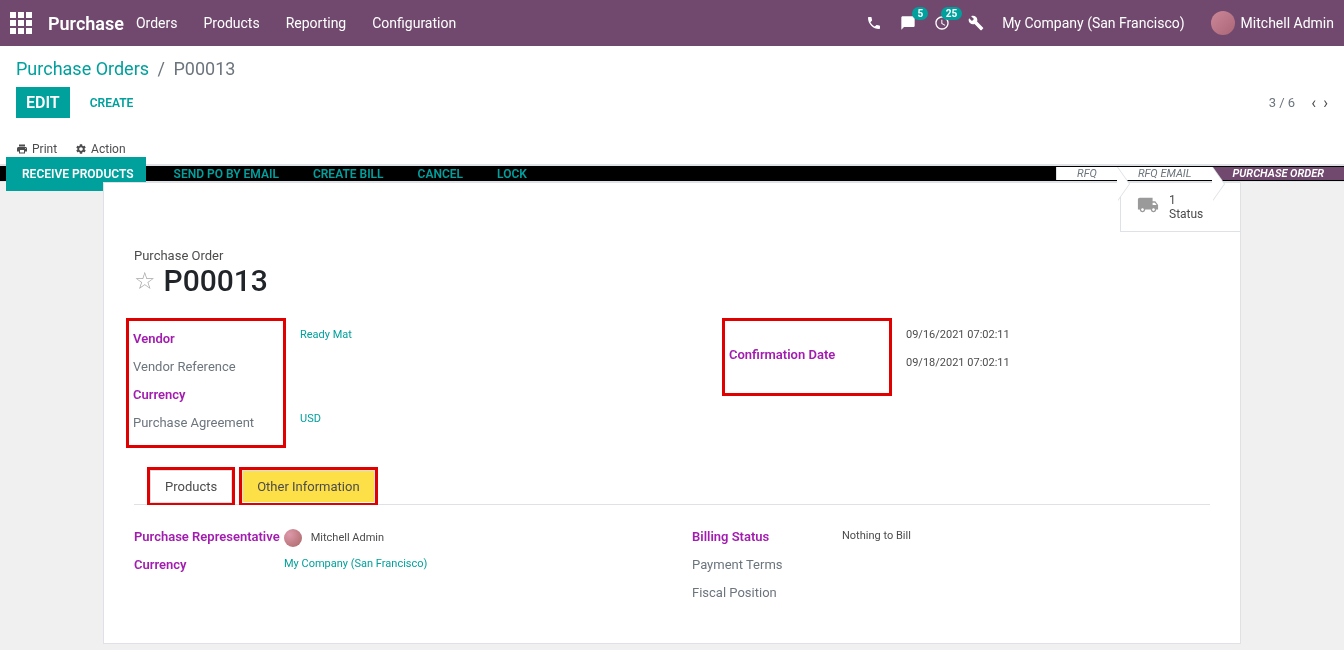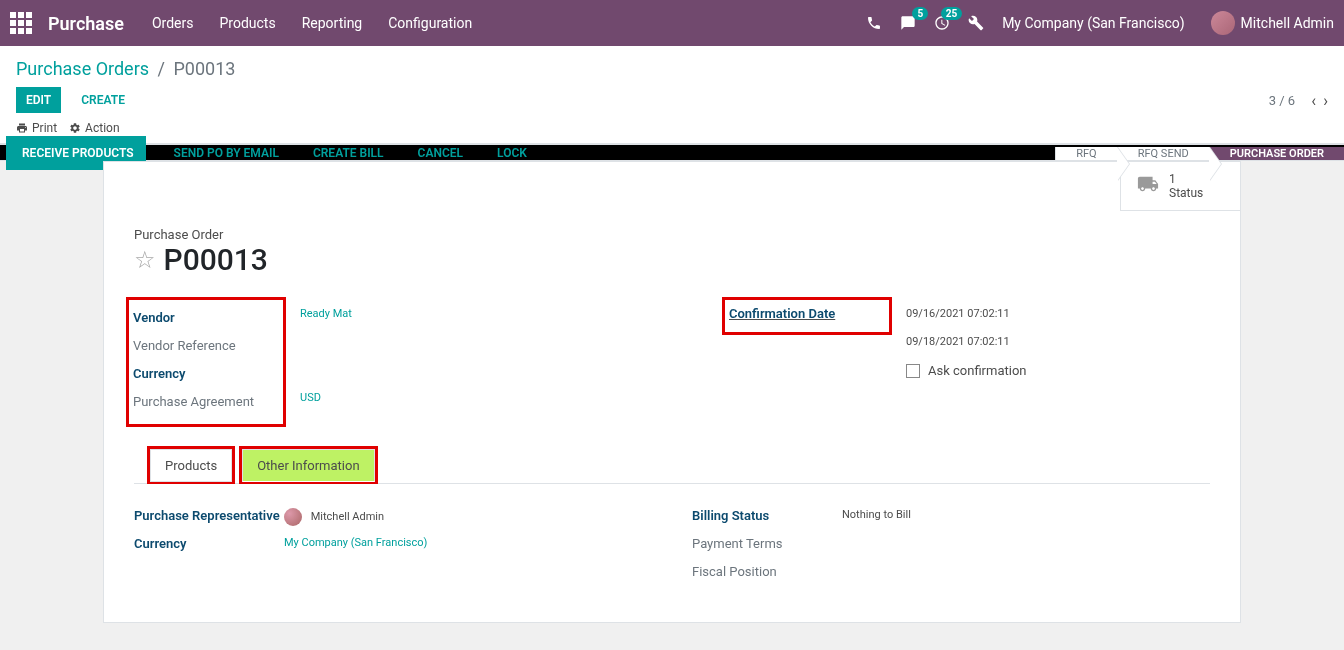--- a/index.html
+++ b/index.html
@@ -1,48 +1,48 @@
 <!DOCTYPE html>
 <html><head>
 <meta charset="utf-8">
 <style>
 * { margin: 0; padding: 0; box-sizing: border-box; font-family: -apple-system, BlinkMacSystemFont, "Segoe UI", Roboto, Helvetica, Arial, sans-serif; }
 body { background: #f0f0f0; font-size: 13px; color: #4c4c4c; }
 
 .topbar { background: #71496e; height: 46px; display: flex; align-items: center; padding: 0 10px; color: #fff; }
 .apps-icon { width: 22px; height: 22px; display: grid; grid-template-columns: repeat(3,1fr); grid-template-rows: repeat(3,1fr); gap: 2px; margin-right: 16px; cursor: pointer; }
 .apps-icon span { background: #fff; width: 100%; height: 100%; }
-.topbar .app-name { font-size: 18px; font-weight: 600; margin-right: 28px; }
+.topbar .app-name { font-size: 18px; font-weight: 600; margin-right: 12px; }
 .topbar .nav-item { margin-right: 26px; font-size: 14px; cursor: pointer; }
 .topbar-spacer { flex: 1; }
 .topbar-right { display: flex; align-items: center; gap: 18px; }
 .topbar-right .icon-btn { cursor: pointer; display:flex; align-items:center; position:relative; }
 .badge { position: absolute; top: -8px; right: -12px; background: #00a09d; color: #fff; border-radius: 10px; padding: 1px 5px; font-size: 10px; font-weight: bold; }
 .avatar { width: 24px; height: 24px; border-radius: 50%; background: linear-gradient(135deg,#c89 0%,#a67 100%); display:inline-block; margin-right:6px; vertical-align:middle; }
 .topbar-user { display:flex; align-items:center; font-size:14px; cursor:pointer; }
 
 .control-panel { background: #fff; padding: 12px 16px 8px 16px; border-bottom: 1px solid #dee2e6; }
 .breadcrumb { font-size: 18px; color: #7c7bad; margin-bottom: 8px; }
 .breadcrumb .crumb-link { color: #00a09d; cursor: pointer; }
 .breadcrumb .sep { color: #6c757d; margin: 0 4px; }
 .breadcrumb .current { color: #6c757d; }
 .cp-row { display:flex; justify-content: space-between; align-items:center; }
 .cp-left { display:flex; align-items:center; gap: 16px; }
-.btn-primary { background: #00a09d; color:#fff; border:none; padding: 6px 10px; font-size:12px; font-weight:600; cursor:pointer; }
+.btn-primary { background: #00a09d; color:#fff; border:none; padding: 6px 10px; font-size:16px; font-weight:600; cursor:pointer; }
 .btn-secondary { background:transparent; color:#00a09d; border:none; padding:6px 4px; font-size:12px; font-weight:600; cursor:pointer; }
-.cp-sub { display:flex; gap:12px; margin-top: 8px; }
+.cp-sub { display:flex; gap:18px; margin-top: 24px; }
 .cp-sub .sub-item { color:#4c4c4c; font-size:12px; cursor:pointer; display:flex; align-items:center; gap:4px; }
 .cp-right { display:flex; align-items:center; gap:12px; font-size:13px; color:#6c757d; }
 .cp-right .pager-arrows span { cursor:pointer; font-size:16px; margin-left: 4px; color:#4c4c4c;}
 
 .statusbar { background:#000000; border-top:1px solid #dee2e6; border-bottom:1px solid #dee2e6; display:flex; justify-content:space-between; align-items:stretch; height: 17px; padding-left: 22px; }
 .statusbar-left { display:flex; align-items:center; gap: 0; }
 .statusbar-left .sbtn { padding: 0 12px; font-size:12px; font-weight:600; cursor:pointer; display:flex; align-items:center; height: 28px; margin-right: 10px; color:#00a09d; }
 .statusbar-left .sbtn.primary { background:#00a09d; color:#fff; padding: 0 12px; margin-left:-16px; padding-left:16px; height:34px; margin-right:16px; }
-.statusbar-right { display:flex; align-items:flex-end; }
+.statusbar-right { display:flex; align-items:center;font-style:italic; }
 .status-step { display:flex; align-items:center; padding: 0 20px; font-size:11px; color:#6c757d; position:relative; background:#fff; border-left:1px solid #dee2e6; }
 .status-step::after { content:''; position:absolute; right:-12px; top:0; width:0; height:0; border-top:17px solid transparent; border-bottom:17px solid transparent; border-left:12px solid #fff; z-index:2; }
 .status-step::before { content:''; position:absolute; right:-13px; top:0; width:0; height:0; border-top:17px solid transparent; border-bottom:17px solid transparent; border-left:12px solid #dee2e6; z-index:1; }
 .status-step.active { background:#71496e; color:#fff; font-weight:600; }
 .status-step.active::after { border-left-color:#71496e; display:none; }
 .status-step.active::before { display:none; }
 
 .sheet-wrap { display:flex; justify-content:center; padding: 0; }
 .sheet { width: 1138px; background:#fff; border:1px solid #dee2e6; min-height: 430px; }
 .button-box { display:flex; justify-content:flex-end; border-bottom: none; }
@@ -52,35 +52,35 @@
 .sheet-inner { padding: 16px 30px 30px 30px; }
 .title-block { margin-bottom: 20px; }
 .title-block .label { font-size:13px; color:#4c4c4c; }
 .title-block .name-row { display:flex; align-items:center; gap:8px; }
 .title-block h1 { font-size: 30px; font-weight: 500; color:#212529; }
 .star { font-size:24px; color:#a8a8a8; cursor:pointer; }
 
 .field-columns { display:flex; gap: 40px; margin-bottom: 20px; }
 .field-col { flex:1; }
 .field-row { display:flex; align-items:flex-start; padding: 4px 0; min-height: 28px; }
-.field-row .flabel { width: 150px; font-size:13px; color:#0c4a6e; }
+.field-row .flabel { width: 150px; font-size:13px; color:#a21caf; }
 .field-row .flabel.bold { font-weight: 600; }
 .field-row .flabel.muted { color: #6c757d; }
 .field-row .fvalue { flex:1; font-size:11px; }
 .field-row .fvalue.link { color:#00a09d; cursor:pointer; }
 .checkbox-val { display:flex; align-items:center; gap:8px; }
 .checkbox-val .cb { width:14px; height:14px; border:1px solid #888; }
 
 .highlight-box-left { border: 3px solid #e00000; padding: 6px 4px; margin-left:-8px; width: 160px; }
-.highlight-box-right { border: 3px solid #e00000; padding: 2px 4px; margin-left:-8px; width: 170px; text-decoration: underline; }
+.highlight-box-right { border: 3px solid #e00000; padding: 22px 4px; margin-left:-8px; width: 170px; }
 .col-right-inner { margin-left: 38px; }
 
 .tabs { display:flex; border-bottom:1px solid #dee2e6; margin-bottom: 16px; padding-left: 14px; }
 .tab { padding: 8px 14px; font-size:13px; color:#4c4c4c; cursor:pointer; border:1px solid transparent; margin-bottom:-1px; }
-.tab.active { border:1px solid #dee2e6; border-bottom:1px solid #fff; background:#bef264; }
+.tab.active { border:1px solid #dee2e6; border-bottom:1px solid #fff; background:#fde047; }
 .tab-highlight { border: 3px solid #e00000; margin: -1px 4px -1px -1px; padding: 0; }
 .tab-highlight .tab { border: 1px solid #dee2e6; }
 .tab-highlight2 { border: 3px solid #e00000; margin: -1px 0; padding: 0; }
 .tab-highlight2 .tab { padding: 8px 14px; }
 
 .tab-content { padding: 4px 0; }
 .tc-columns { display:flex; gap:40px; }
 .tc-col { flex:1; }
 .small-avatar { width:18px; height:18px; border-radius:50%; background: radial-gradient(circle at 30% 30%, #d9a 0%, #a66 100%); display:inline-block; vertical-align:middle; margin-right:6px; }
 
@@ -176,21 +176,21 @@
 <div class="statusbar">
   <div class="statusbar-left">
     <div class="sbtn primary">RECEIVE PRODUCTS</div>
     <div class="sbtn">SEND PO BY EMAIL</div>
     <div class="sbtn">CREATE BILL</div>
     <div class="sbtn">CANCEL</div>
     <div class="sbtn">LOCK</div>
   </div>
   <div class="statusbar-right">
     <div class="status-step">RFQ</div>
-    <div class="status-step">RFQ SEND</div>
+    <div class="status-step">RFQ EMAIL</div>
     <div class="status-step active">PURCHASE ORDER</div>
   </div>
 </div>
 
 <div class="sheet-wrap">
   <div class="sheet">
     <div class="button-box">
       <div class="stat-btn">
         <span class="truck">
           <svg viewBox="0 0 24 24" width="22" height="22" fill="#9a9a9a">
@@ -257,26 +257,20 @@
               </div>
               <div class="field-row" style="height:28px"></div>
             </div>
             <div style="flex:1; padding-top:6px; padding-left:14px;">
               <div class="field-row">
                   <div class="fvalue">09/16/2021 07:02:11</div>
                 </div>
               <div class="field-row">
                   <div class="fvalue">09/18/2021 07:02:11</div>
                 </div>
-              <div class="field-row">
-                <div class="checkbox-val">
-                  <span class="cb"></span>
-                  <span>Ask confirmation</span>
-                </div>
-              </div>
             </div>
           </div>
         </div>
       </div>
 
       <div class="tabs">
         <div class="tab-highlight">
           <div class="tab">Products</div>
         </div>
         <div class="tab-highlight2">

